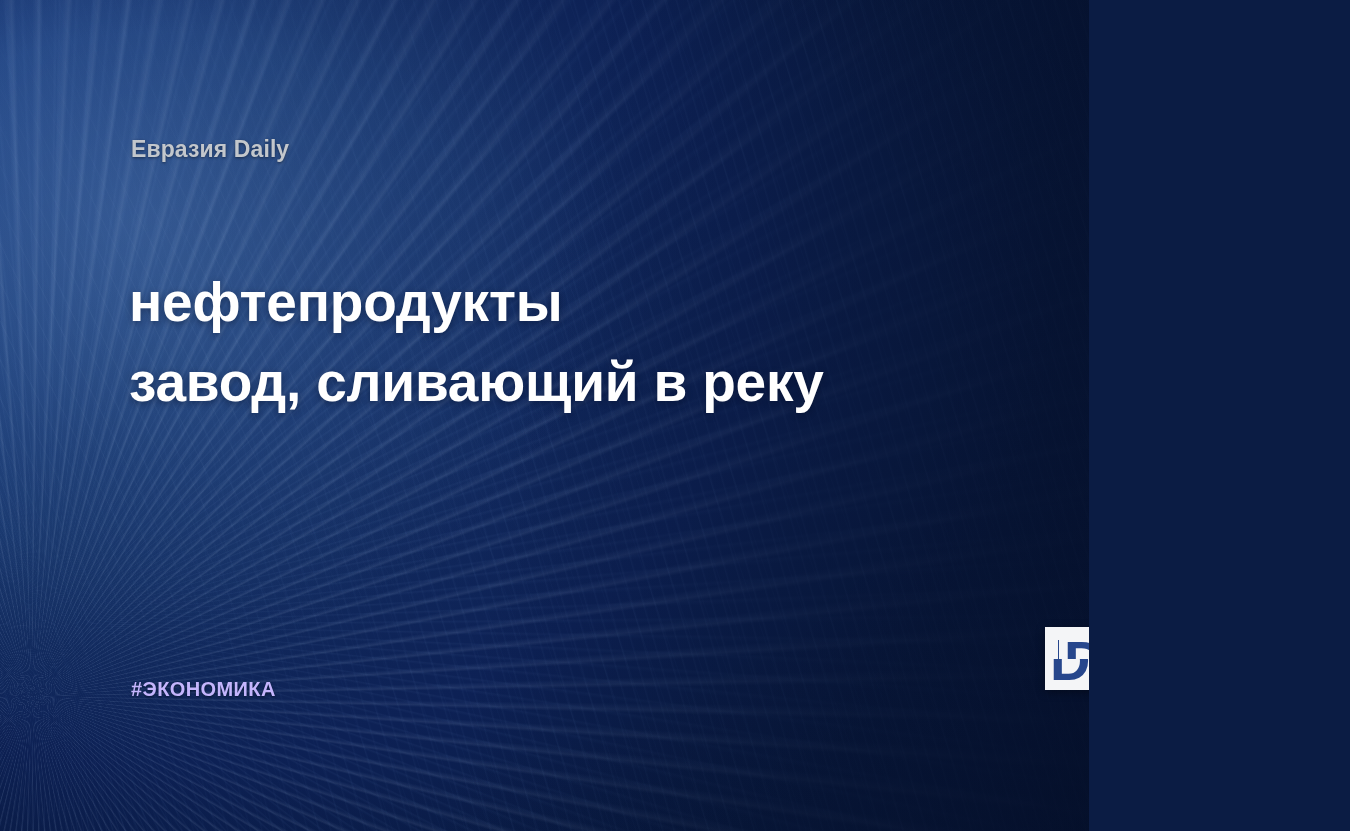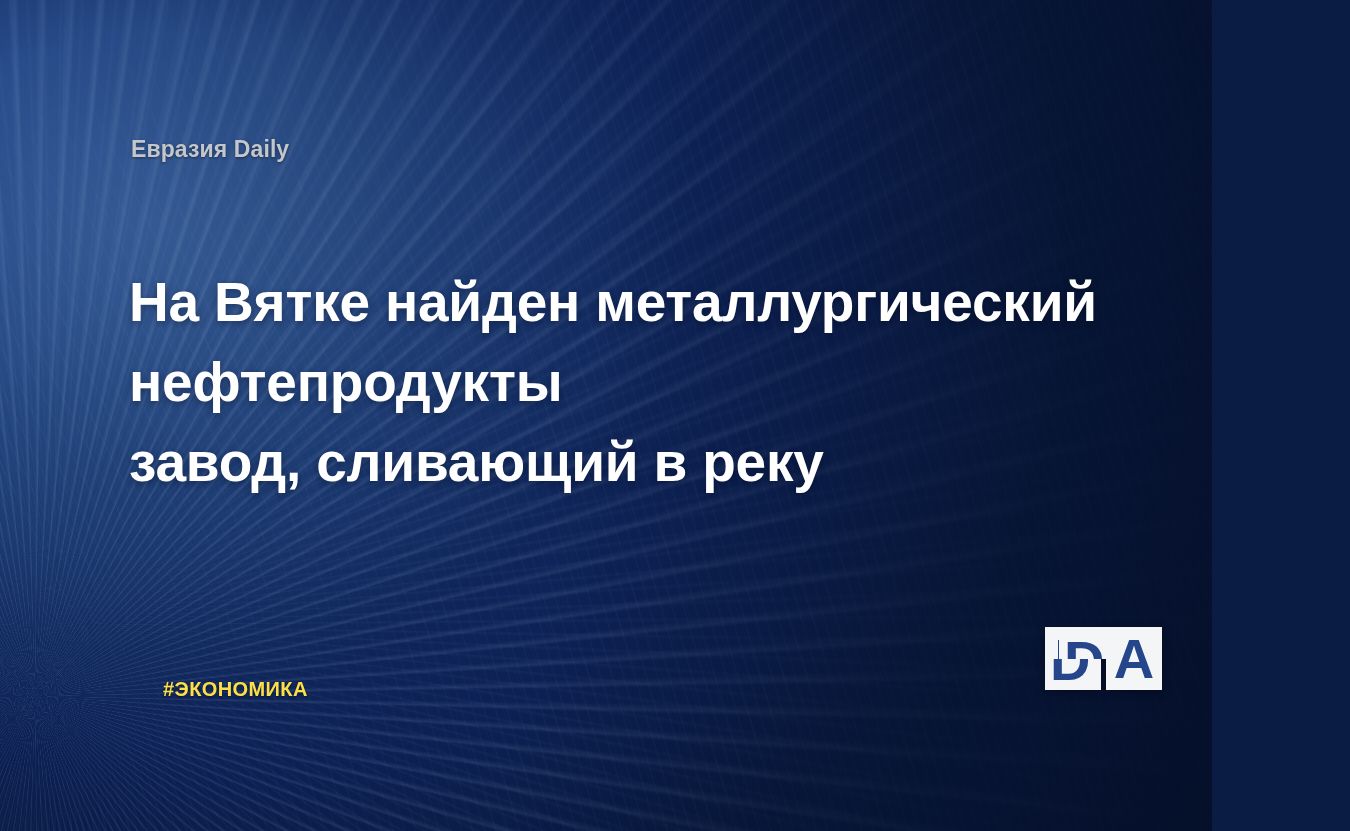--- a/index.html
+++ b/index.html
@@ -5,21 +5,21 @@
 <style>
   html,body{margin:0;padding:0;}
   body{
     width:1350px;height:831px;
     background:#0b1c44;
     font-family:"Liberation Sans","DejaVu Sans",sans-serif;
     overflow:hidden;
   }
   #card{
     position:relative;
-    width:1212px;height:831px;
+    width:1089px;height:831px;
     overflow:hidden;
     background:#0a1b42;
   }
 
   
   .bg-layer{position:absolute;inset:0;}
 
   .bg-base{
     background:
       radial-gradient(ellipse 900px 700px at 14% 36%, #2c54916b 0%, #1b3c7a42 38%, #0d2155 66%, #081a40 100%),
@@ -121,24 +121,23 @@
     font-weight:700;
     line-height:80px;
     letter-spacing:-.2px;
     text-shadow:0 2px 7px rgba(4,12,34,.42);
   }
   .headline .ln{display:block;}
 
   .tag{
     position:absolute;left:131px;top:678px;
     font-size:20px;font-weight:700;letter-spacing:.4px;
-    color:#fde047;
+    color:#c4b5fd;
     text-shadow:0 1px 3px rgba(0,0,0,.45);
     white-space:nowrap;
-    margin-left:32px;
   }
 
   
   .logo{
     position:absolute;left:1045px;top:627px;
     display:flex;gap:5px;
     filter:drop-shadow(0 2px 5px rgba(0,0,0,.35));
   }
   .tile{
     position:relative;
@@ -185,21 +184,20 @@
   <div class="trails3"></div>
   <div class="trails4"></div>
   <div class="bg-layer bg-dark-right"></div>
   <div class="bg-layer bg-vignette"></div>
 
   <div class="content">
 
     <div class="brand">Евразия Daily</div>
 
     <h1 class="headline">
-      <span class="ln">На Вятке найден металлургический</span>
       <span class="ln">нефтепродукты</span>
       <span class="ln">завод, сливающий в реку</span>
     </h1>
 
     <div class="tag">#ЭКОНОМИКА</div>
 
     <div class="logo">
       <div class="tile">
         <span class="glyph">E</span>
       </div>

